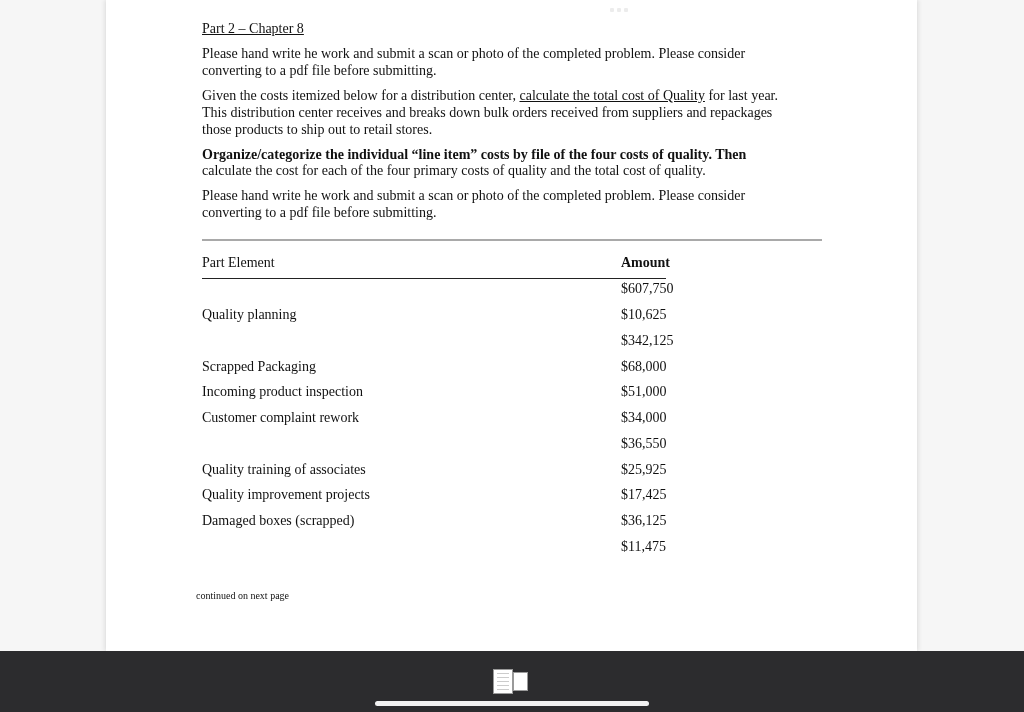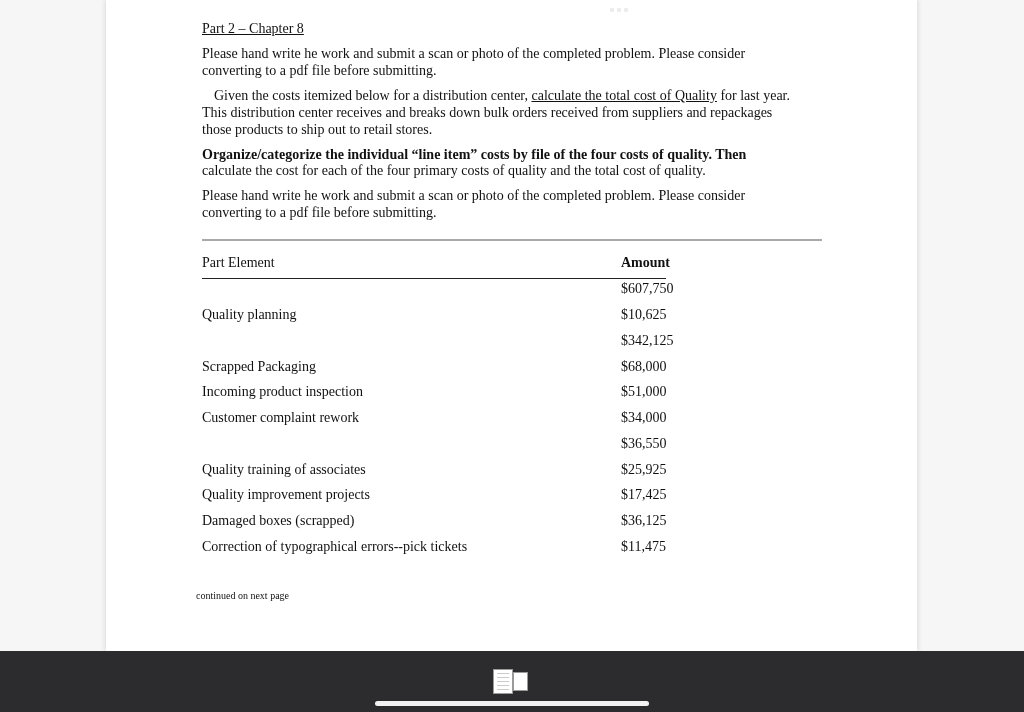--- a/index.html
+++ b/index.html
@@ -13,21 +13,21 @@
     position:absolute; left:106px; top:0; width:811px; height:651px;
     background:#ffffff;
     box-shadow: -2px 0 4px rgba(0,0,0,0.08), 2px 0 4px rgba(0,0,0,0.08);
   }
   .dots { position:absolute; left:504px; top:8px; display:flex; gap:3px; }
   .dots span { width:4px; height:4px; background:#ececec; border-radius:1px; display:block; }
   .t { position:absolute; font-size:14px; line-height:17px; white-space:nowrap; }
   .title { top:20px; text-decoration:underline; }
   .p1 { top:45px; }
   .p1b { top:62px; }
-  .p2 { top:87px;margin-left:12px; }
+  .p2 { top:87px; }
   .p2b { top:104px; }
   .p2c { top:121px; }
   .p3 { top:146px; font-weight:bold; }
   .p3b { top:162px; font-weight:normal; }
   .p4 { top:187px; }
   .p4b { top:204px; }
   .u { text-decoration:underline; }
   .sep { position:absolute; left:202px; top:239px; width:620px; height:2px; background:#a9a9a9; }
   .hdr-line { position:absolute; left:202px; top:278px; width:464px; height:1px; background:#222; }
   .row { position:absolute; left:202px; width:470px; height:17px; font-size:14px; line-height:17px; }
@@ -106,21 +106,20 @@
   </div>
 <div class="row" style="top:486px">
     <span class="name">Quality improvement projects</span>
     <span class="amt">$17,425</span>
   </div>
 <div class="row" style="top:512px">
     <span class="name">Damaged boxes (scrapped)</span>
     <span class="amt">$36,125</span>
   </div>
 <div class="row" style="top:538px">
-    <span class="name">Correction of typographical errors--pick tickets</span>
     <span class="amt">$11,475</span>
   </div>
 
 <div class="cont">continued on next page</div>
 
 <div class="dock"></div>
 <div class="thumb1">
     <i></i>
     <i></i>
     <i></i>

